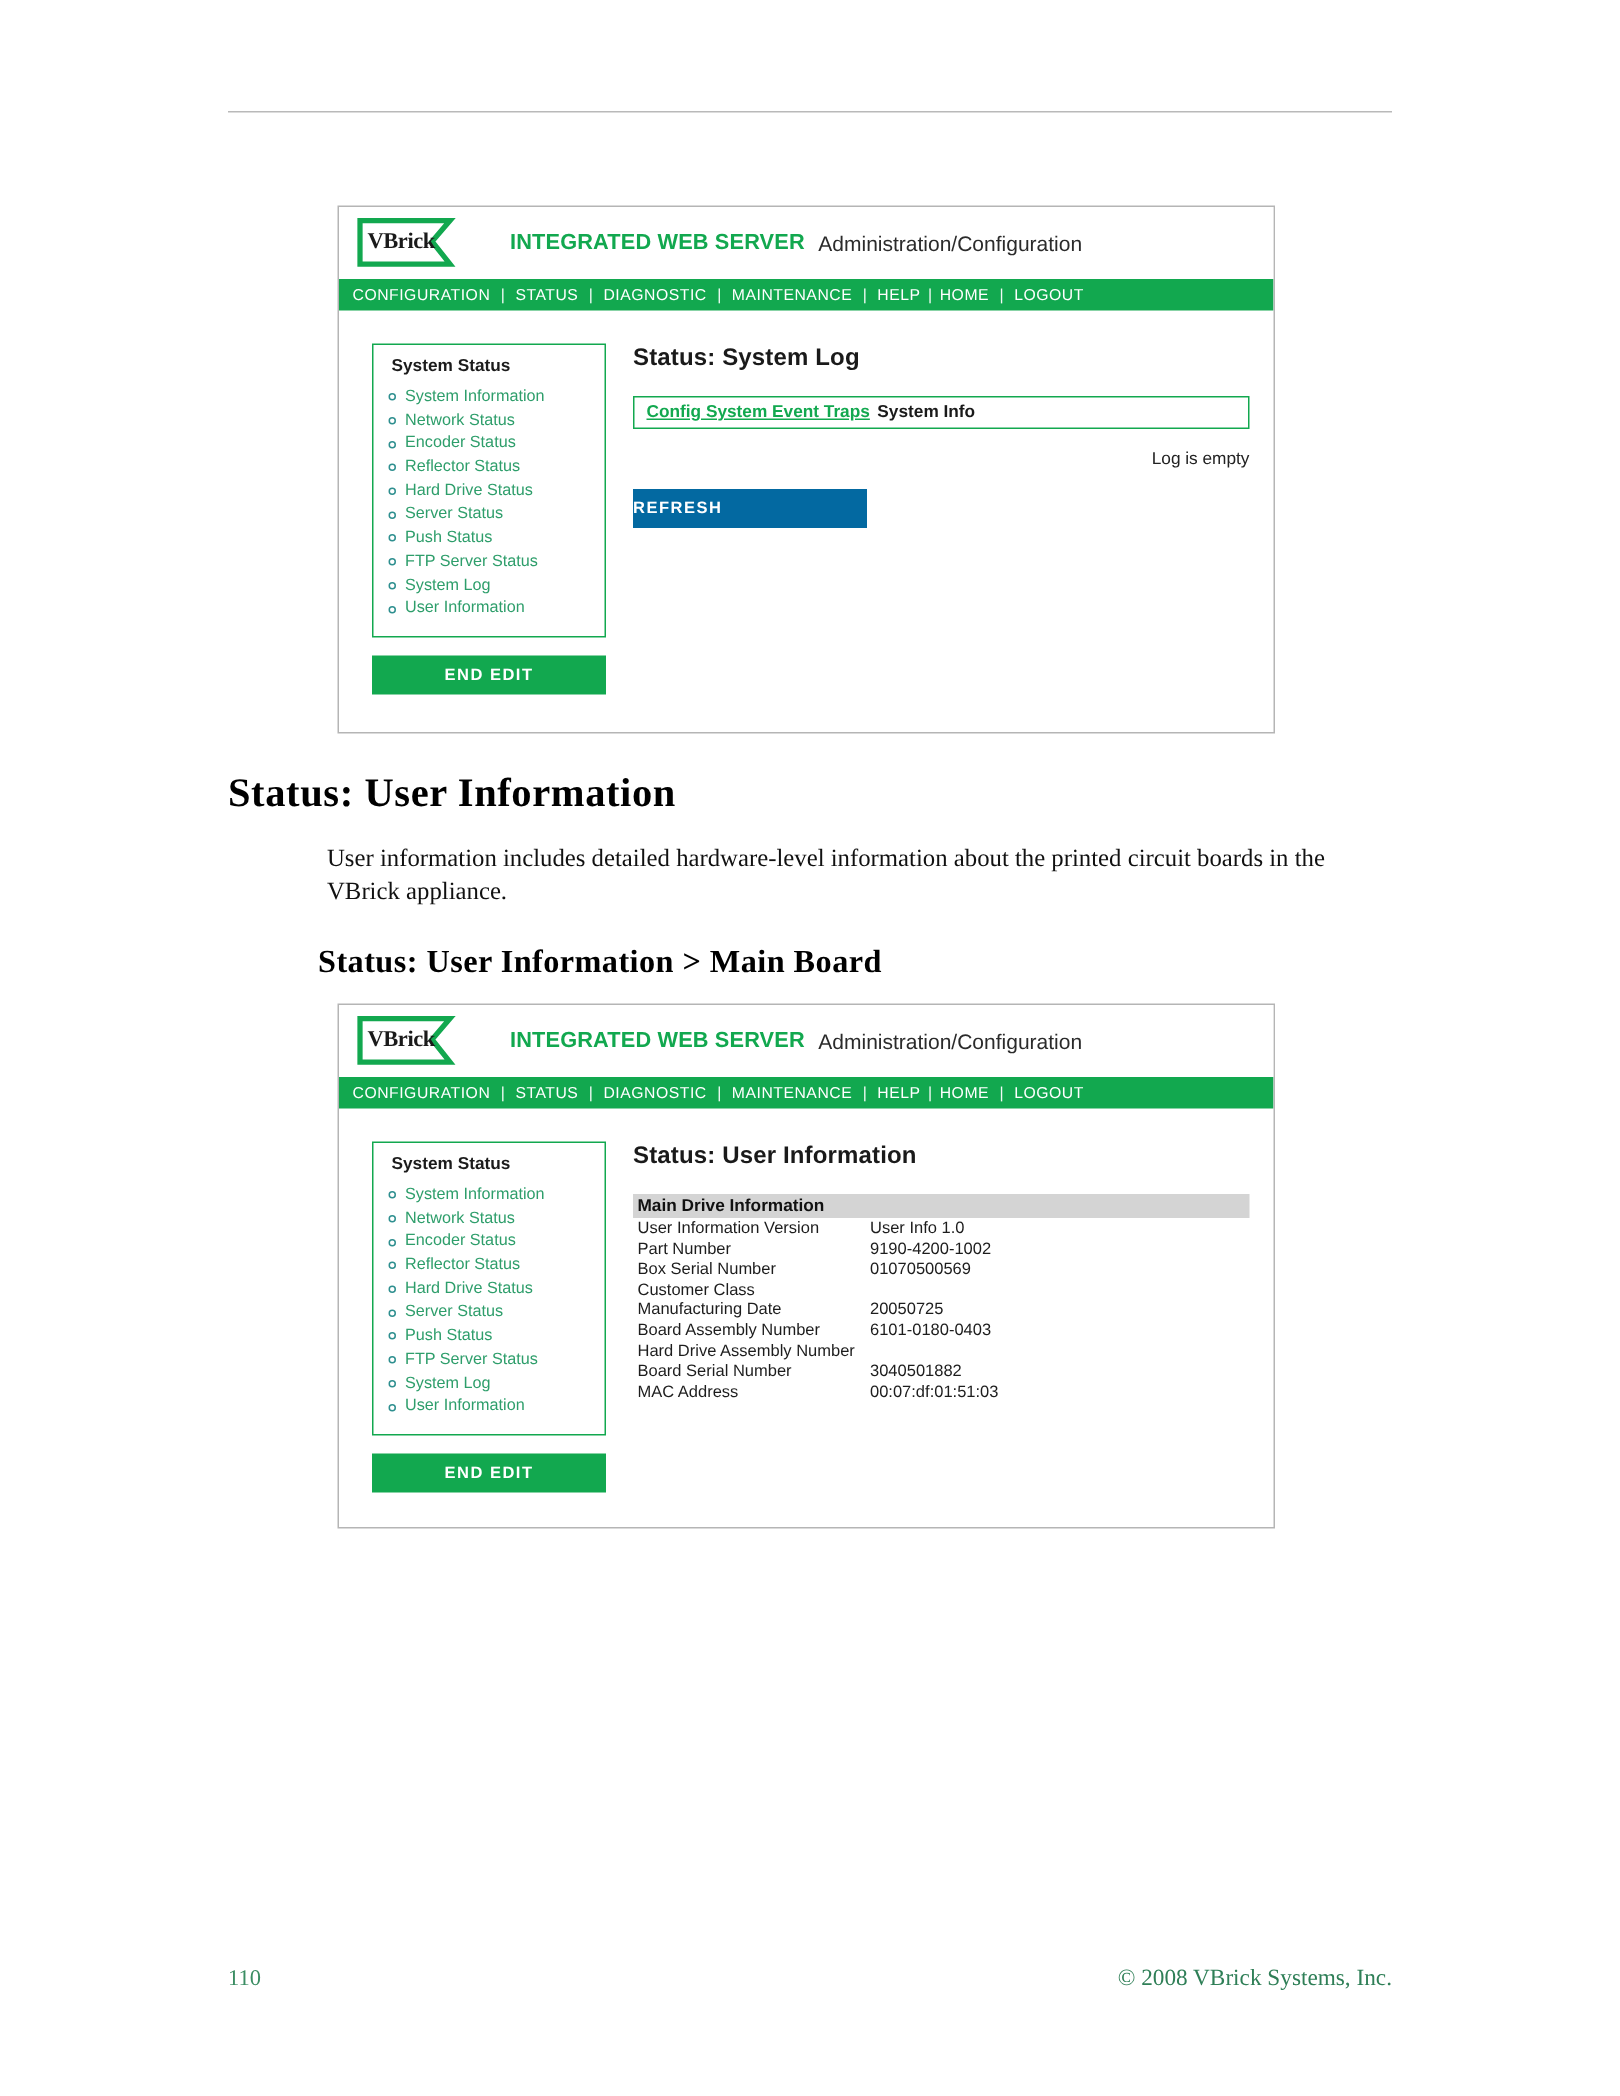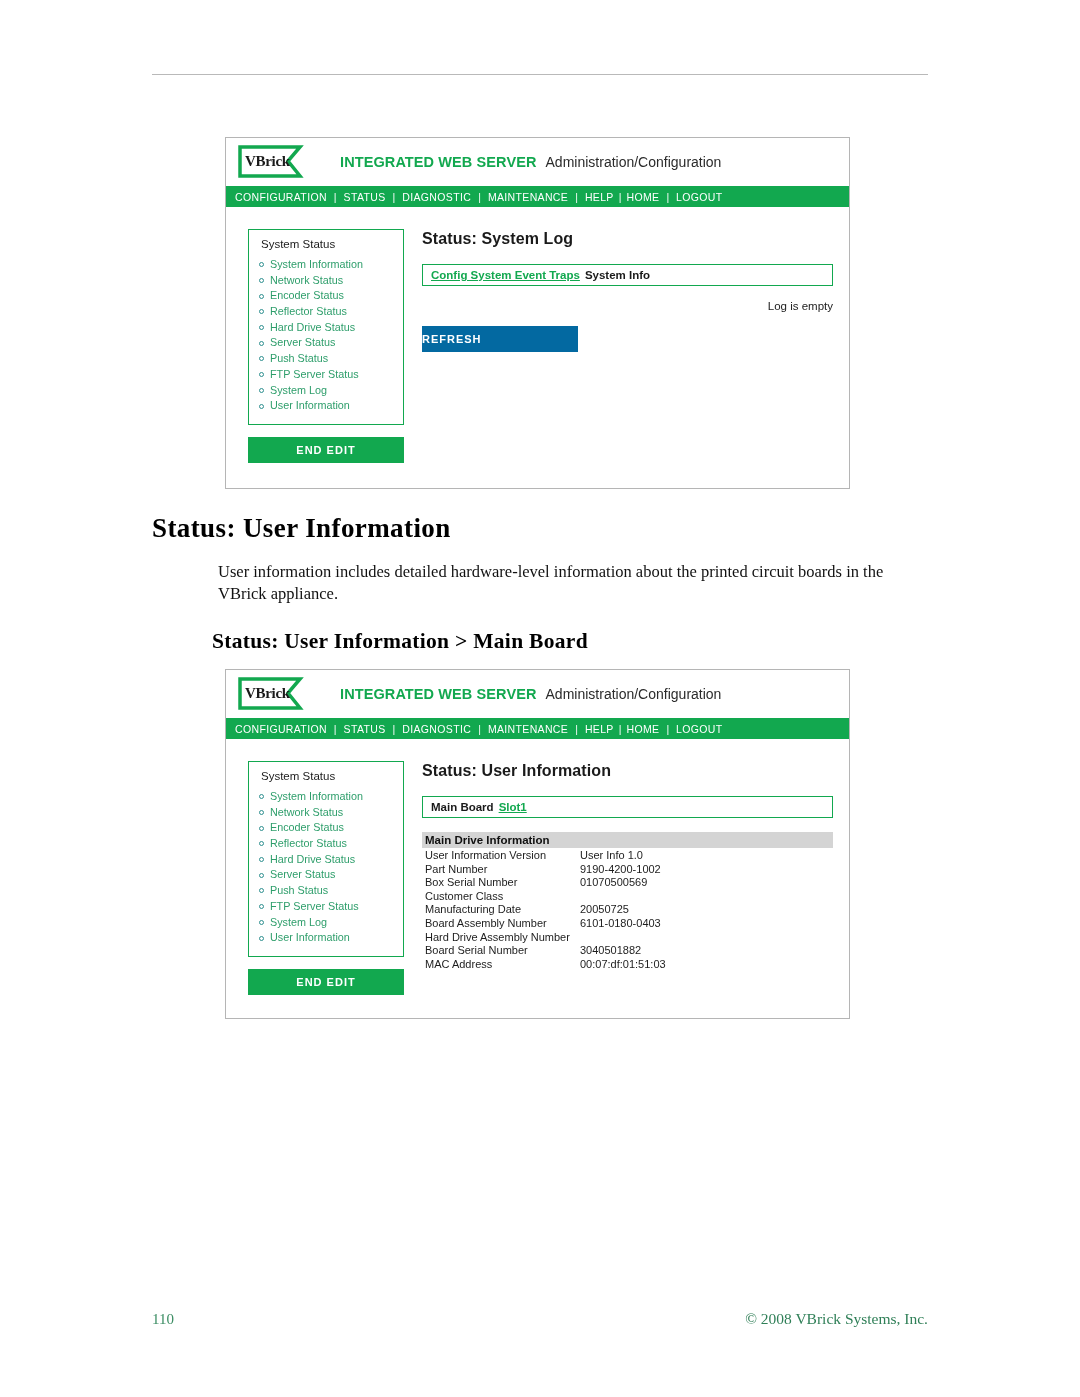--- a/index.html
+++ b/index.html
@@ -161,21 +161,21 @@
 
   
   .sidebar-col { width: 156px; flex: 0 0 auto; }
   .sidebar-box {
     border: 1.5px solid #12a84f;
     padding: 8px 10px 10px 10px;
     box-sizing: border-box;
   }
   .sidebar-title {
     font-family: "Liberation Sans", sans-serif;
-    font-weight: normal;
+    font-weight: bold;
     font-size: 11.5px;
     color: #1b1b1b;
     margin-bottom: 7px;
     padding-left: 2px;
   }
   .sidebar-item {
     display: flex;
     align-items: center;
     font-family: "Liberation Sans", sans-serif;
     font-size: 10.8px;
@@ -470,24 +470,20 @@
           <span class="bullet-icon"></span>
           <span>User Information</span>
         </div>
       </div>
       <div class="end-edit-btn">END EDIT</div>
     </div>
 
     <div class="content-col">
       <div class="content-title">Status: User Information</div>
 
-      <div class="tab-bar">
-        <span class="tab-static lead">Main Board</span>
-        <span class="tab-link">Slot1</span>
-      </div>
 
       <div class="info-banner">Main Drive Information</div>
 
       <table class="info-table">
         <tbody>
           <tr>
             <td class="label">User Information Version</td>
             <td class="value">User Info 1.0</td>
           </tr>
           <tr>

